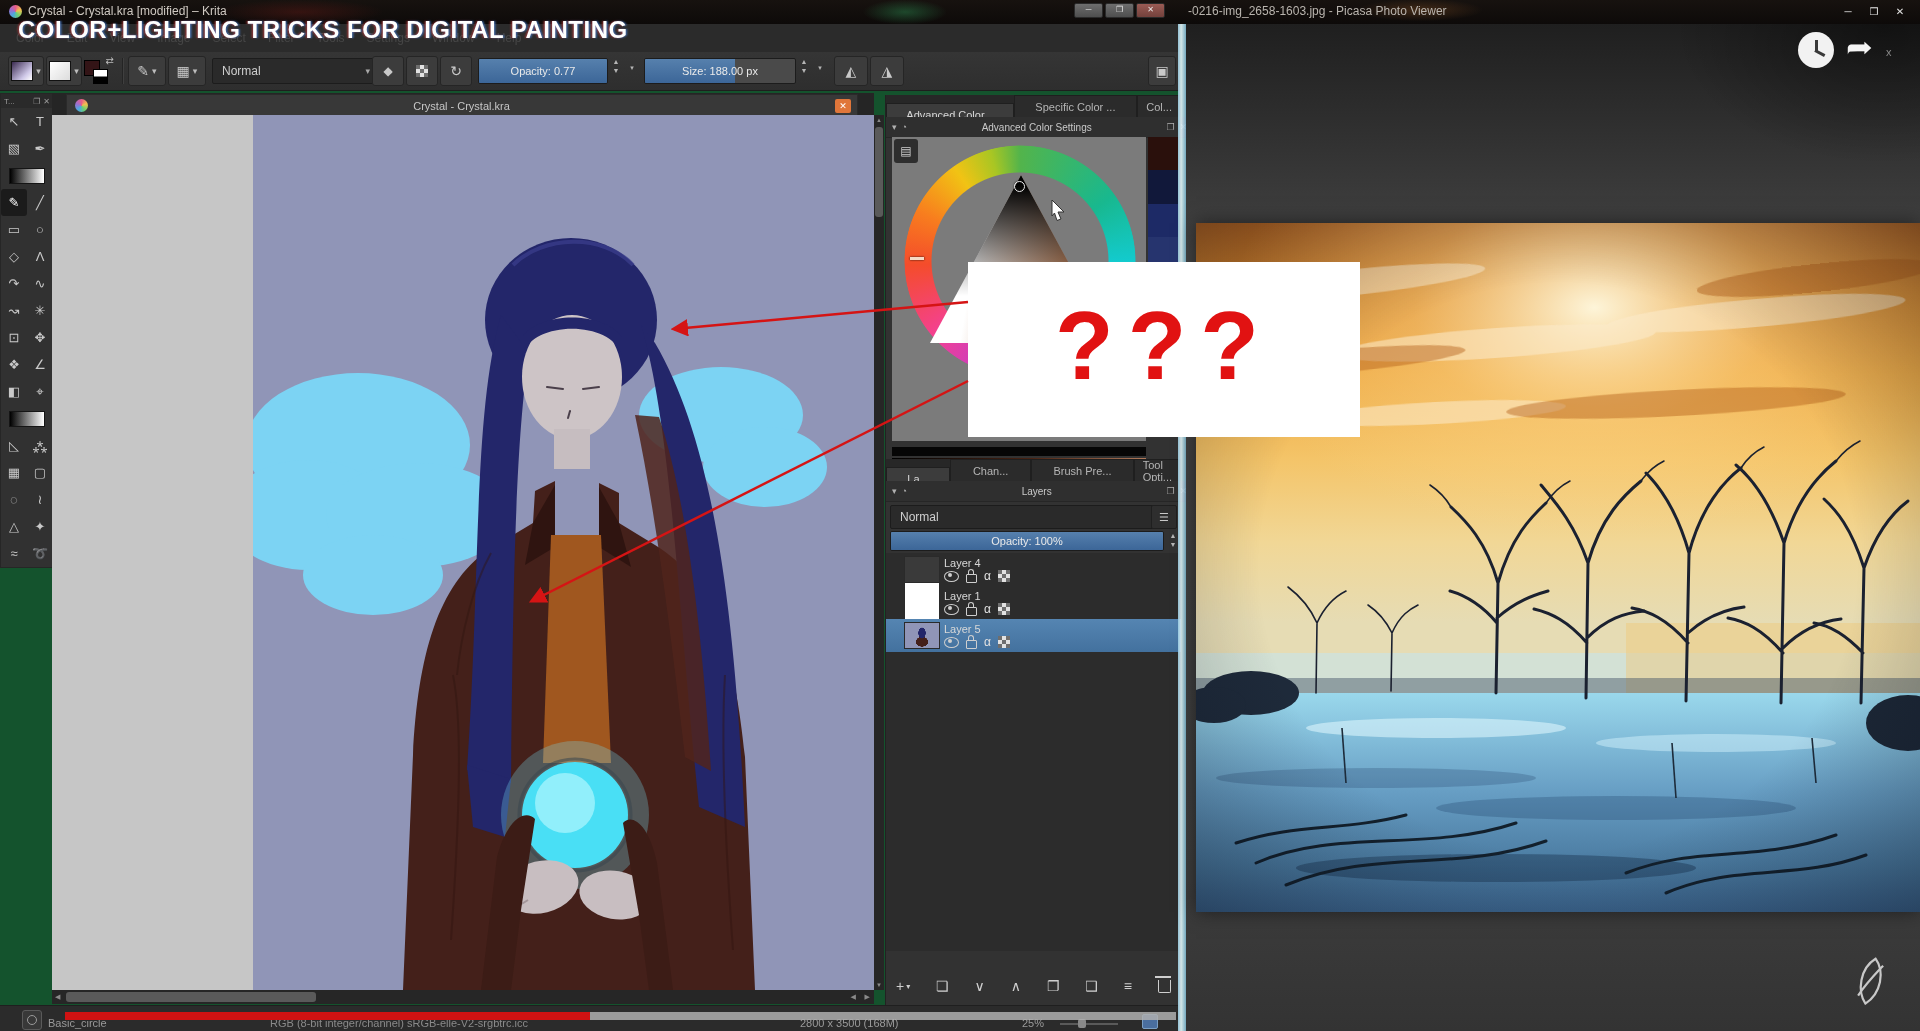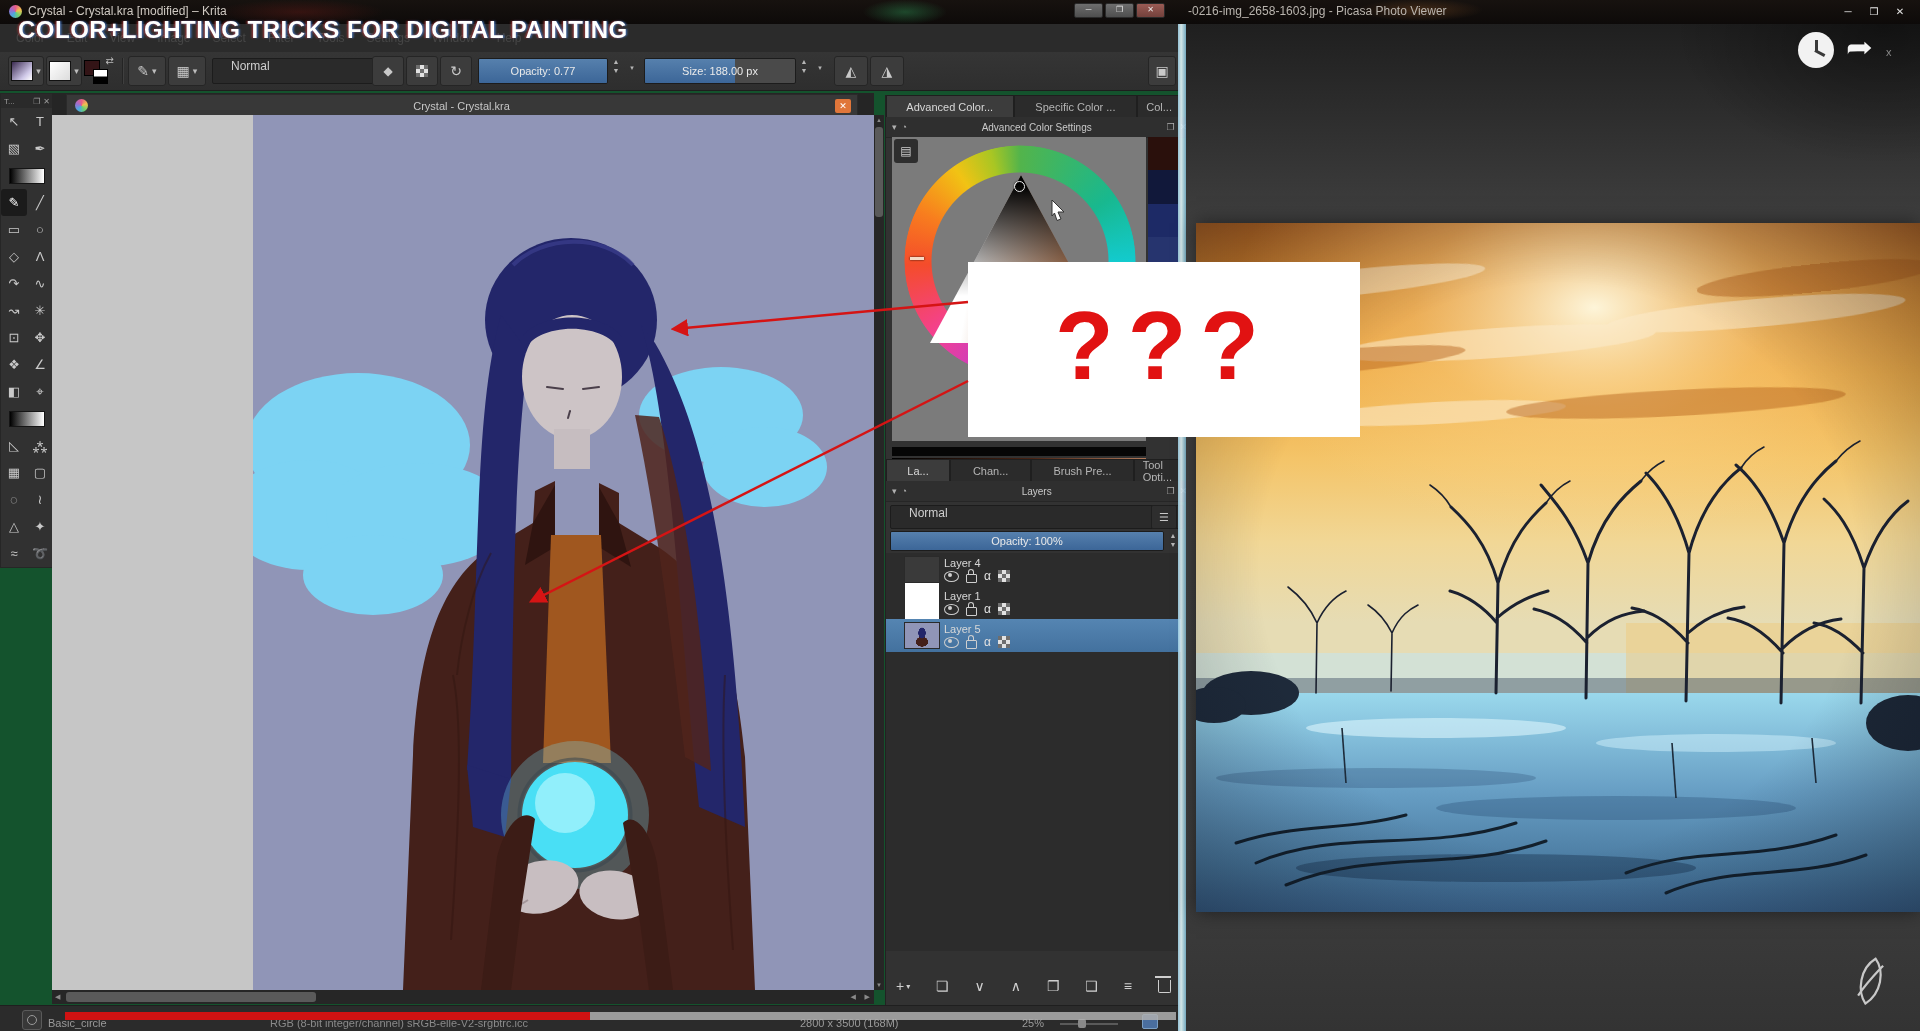--- a/index.html
+++ b/index.html
@@ -22,21 +22,21 @@
 #menubar-items{position:absolute;left:16px;top:7px;display:flex;gap:22px;font-size:12px;color:#bdbdbd;opacity:.18;}
 #toolbar{position:absolute;left:0;top:52px;width:1180px;height:38px;background:linear-gradient(#353535,#2e2e2e);border-bottom:1px solid #1e1e1e;}
 .tbtn{position:absolute;top:4px;height:28px;background:#3c3c3c;border:1px solid #252525;border-radius:3px;color:#c9c9c9;display:flex;align-items:center;justify-content:center;font-size:14px;}
 .tbtn .cd{font-size:9px;margin-left:3px;color:#bdbdbd;}
 .gradbox{width:20px;height:18px;background:linear-gradient(135deg,#3a2a50,#cfc8e8 70%,#fff);border:1px solid #111;}
 .whitebox{width:20px;height:18px;background:linear-gradient(135deg,#fff,#dcdcdc);border:1px solid #111;}
 #fgbg{position:absolute;left:84px;top:6px;width:30px;height:26px;}
 #fgbg .fg{position:absolute;left:0;top:2px;width:14px;height:14px;background:#331416;border:1px solid #000;}
 #fgbg .bg{position:absolute;left:9px;top:11px;width:13px;height:13px;background:linear-gradient(#fff 49%,#000 51%);border:1px solid #000;}
 #fgbg .swap{position:absolute;right:0;top:-3px;font-size:10px;color:#bdbdbd;}
-.combo{position:absolute;background:#2a2a2a;border:1px solid #1c1c1c;border-radius:2px;color:#cfcfcf;font-size:12px;display:flex;align-items:flex-start;padding:0 18px;}
+.combo{position:absolute;background:#2a2a2a;border:1px solid #1c1c1c;border-radius:2px;color:#cfcfcf;font-size:12px;display:flex;align-items:center;padding:0 9px;}
 .combo .cd{margin-left:auto;font-size:9px;color:#a8a8a8;}
 .slider{position:absolute;background:#4a4a4a;border:1px solid #1c1c1c;border-radius:2px;overflow:hidden;color:#eaeaea;font-size:11px;}
 .slider .fill{position:absolute;left:0;top:0;bottom:0;background:linear-gradient(#5680ad,#3c6698);}
 .slider .txt{position:relative;z-index:2;display:block;text-align:center;line-height:24px;}
 .spin{position:absolute;top:6px;width:12px;display:flex;flex-direction:column;gap:2px;color:#b5b5b5;font-size:7px;line-height:7px;text-align:center;}
 .sep{position:absolute;top:6px;width:1px;height:26px;background:#242424;border-right:1px solid #3f3f3f;}
 
 #toolbox{position:absolute;left:0;top:93px;width:52px;background:#313131;border:1px solid #262626;}
 #toolbox-head{height:14px;background:#2a2a2a;color:#9a9a9a;font-size:8px;display:flex;align-items:center;padding:0 3px;gap:3px;}
 #toolbox-head .sp{flex:1;}
@@ -55,21 +55,21 @@
 #artwork{position:absolute;left:201px;top:0;width:625px;height:875px;}
 #vscroll{position:absolute;left:874px;top:115px;width:10px;height:875px;background:#262626;color:#8a8a8a;font-size:6px;text-align:center;}
 #vscroll .thumb{position:absolute;left:1px;top:12px;width:8px;height:90px;background:#5a5a5a;border-radius:3px;}
 #hscroll{position:absolute;left:52px;top:990px;width:822px;height:14px;background:#262626;color:#8a8a8a;font-size:7px;}
 #hscroll .thumb{position:absolute;left:14px;top:2px;width:250px;height:10px;background:#5a5a5a;border-radius:3px;}
 #hscroll .ar{position:absolute;top:3px;}
 
 #docker{position:absolute;left:885px;top:95px;width:295px;height:910px;background:#323232;border-left:1px solid #222;}
 .dtabs{position:absolute;left:0;width:295px;height:22px;background:#272727;display:flex;}
 .dtab{height:21px;border:1px solid #1f1f1f;border-bottom:none;background:#2b2b2b;color:#b5b5b5;font-size:11px;display:flex;align-items:center;justify-content:center;padding:0 8px;}
-.dtab.active{background:#3c3c3c;color:#d8d8d8;}
+.dtab.active{background:#3c3c3c;color:#d8d8d8;margin-top:8px;}
 .dhead{position:absolute;left:0;width:295px;height:20px;background:#2f2f2f;border-bottom:1px solid #262626;color:#c9c9c9;font-size:10px;display:flex;align-items:center;padding:0 6px;gap:5px;}
 .dhead .ttl{flex:1;text-align:center;}
 .dhead .mini{font-size:9px;color:#b0b0b0;}
 #selector-area{position:absolute;left:6px;top:42px;width:254px;height:304px;background:#7b7b7b;}
 #sel-settings{position:absolute;left:2px;top:2px;width:24px;height:24px;background:#2e2e2e;border-radius:3px;color:#cfcfcf;font-size:12px;text-align:center;line-height:24px;}
 #ring{position:absolute;left:12px;top:8px;width:232px;height:232px;border-radius:50%;
  background:conic-gradient(from 0deg,#53b44b,#18b88f 55deg,#12cdd6 95deg,#1d5bc9 150deg,#c43cc9 195deg,#f4418f 230deg,#f44c2b 268deg,#f87d1e 296deg,#f1c314 325deg,#a9c623 345deg,#53b44b 360deg);
  -webkit-mask:radial-gradient(circle,transparent 0 88px,#000 89px 115px,transparent 116px);
  mask:radial-gradient(circle,transparent 0 88px,#000 89px 115px,transparent 116px);}
 #ring-marker{position:absolute;left:18px;top:120px;width:14px;height:3px;background:#f5d9c4;box-shadow:0 0 2px #000;}

